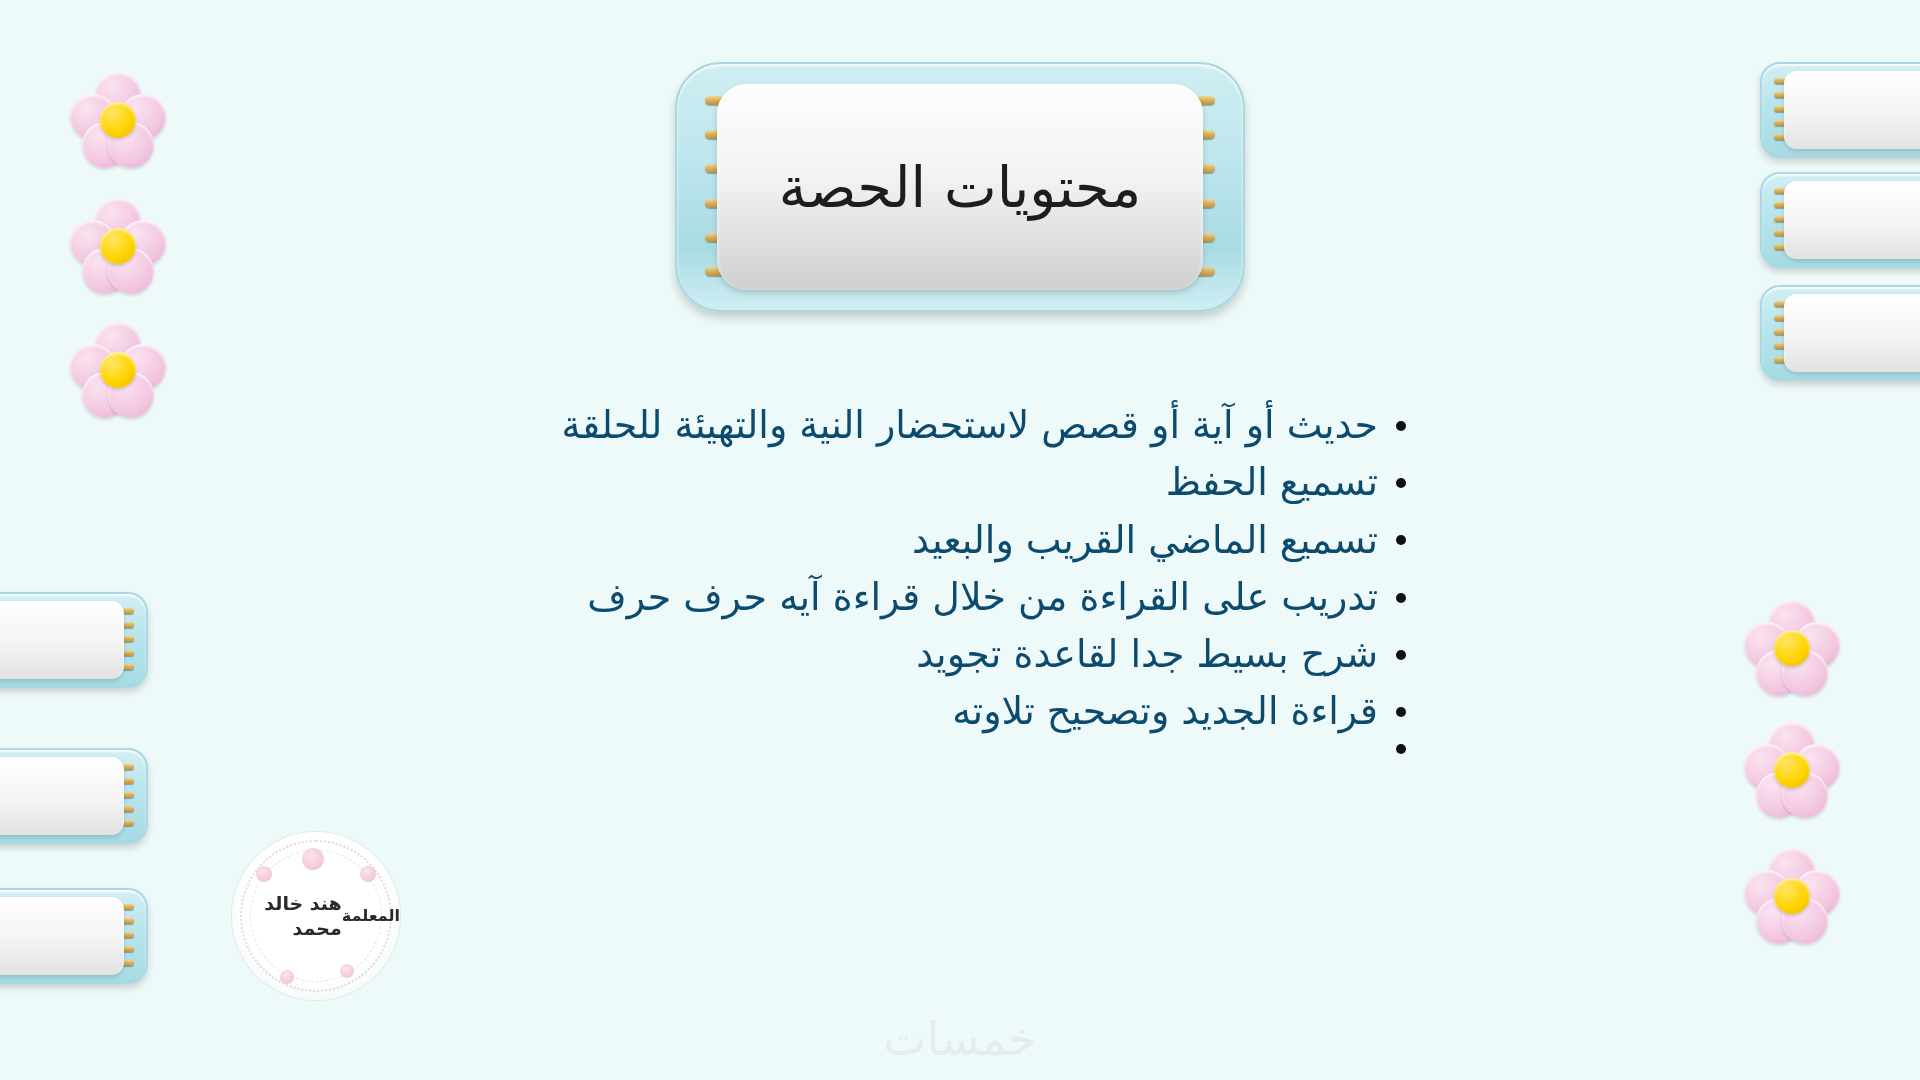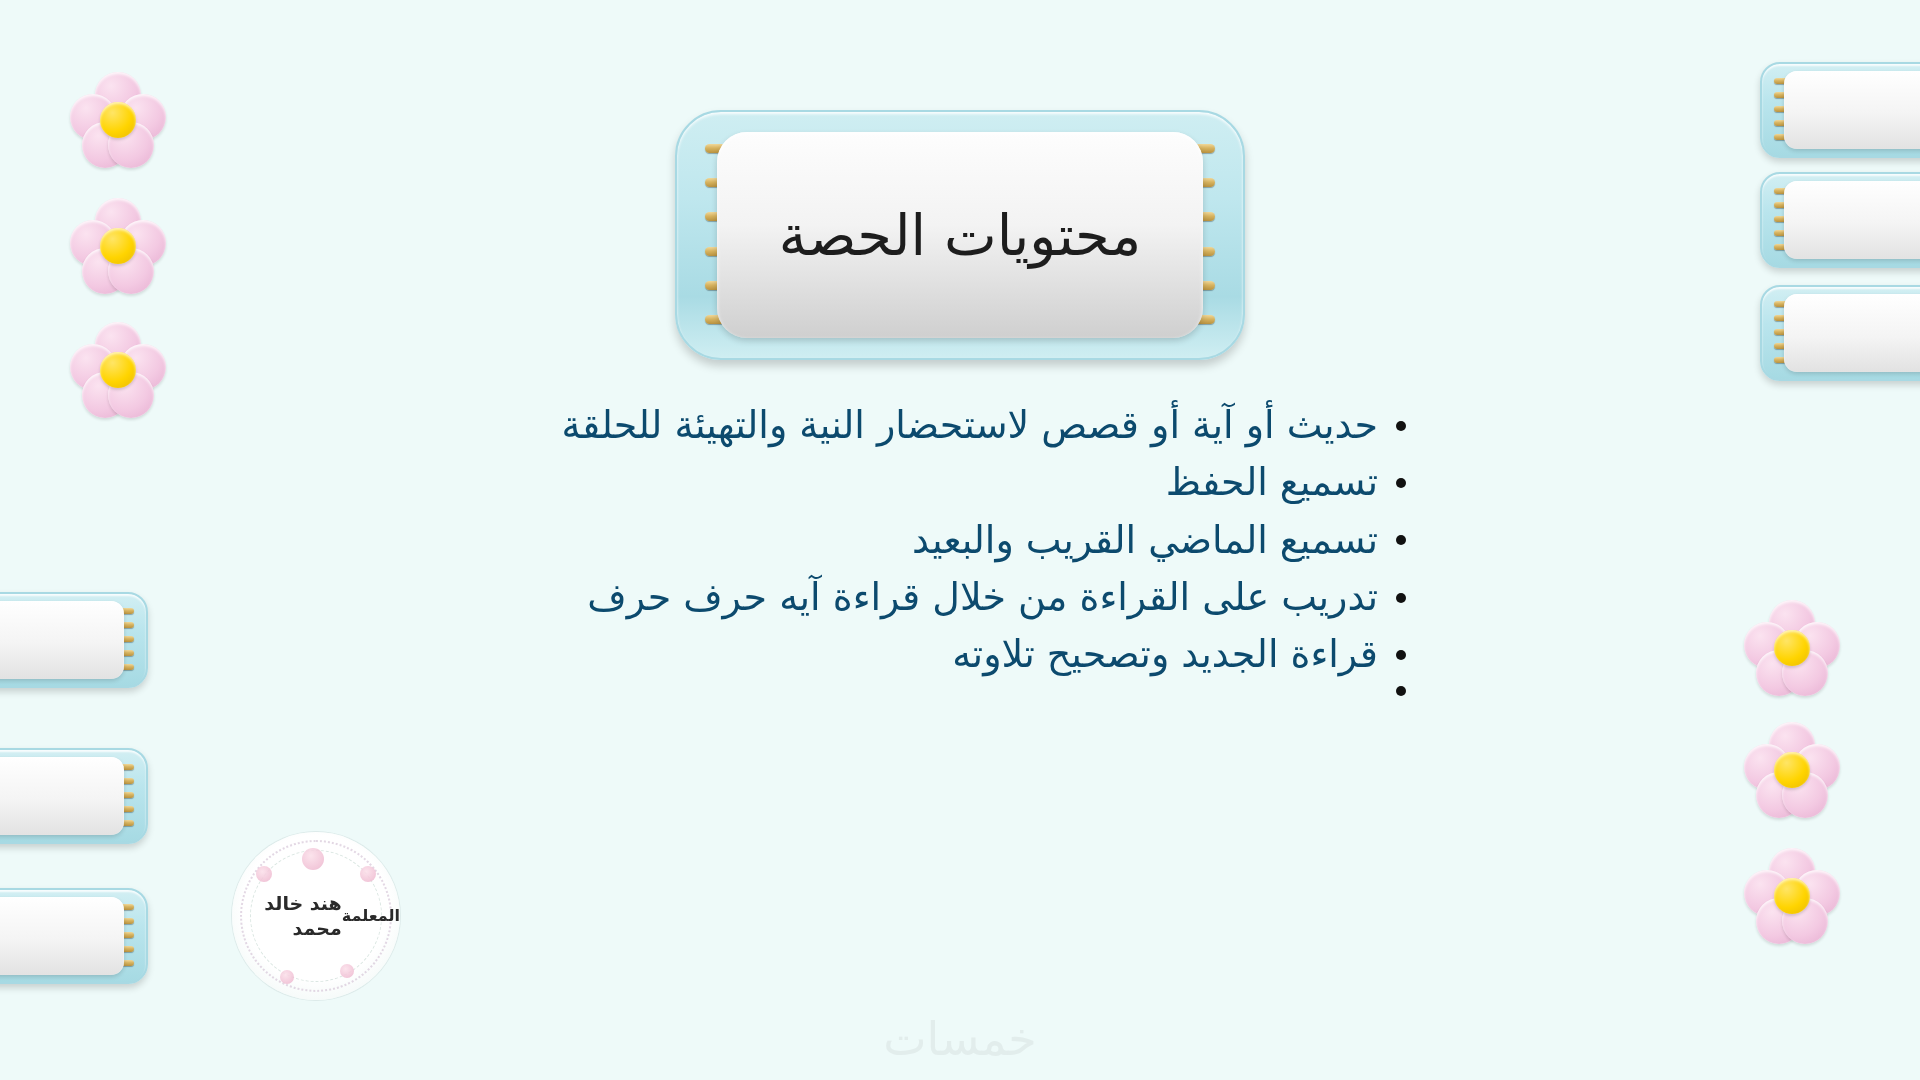--- a/index.html
+++ b/index.html
@@ -22,21 +22,20 @@
   }
 
   
   .title-card {
     position: absolute;
     left: 50%;
     transform: translateX(-50%);
     top: 62px;
     width: 570px;
     height: 250px;
-    margin-top: 48px;
   }
   .title-outer {
     position: absolute;
     inset: 0;
     border-radius: 46px;
     background: linear-gradient(180deg, #cfeef2 0%, #bfe7ee 35%, #a9dbe4 75%, #cfeef2 100%);
     box-shadow: 0 6px 10px rgba(0,0,0,0.18), inset 0 2px 3px rgba(255,255,255,0.9);
     border: 2px solid #a8d9e3;
   }
   .title-inner {
@@ -300,20 +299,24 @@
     <div class="bullet-line">
       <span class="bullet-dot"></span>
       <span class="bullet-text">تسميع الماضي القريب والبعيد</span>
     </div>
     <div class="bullet-line">
       <span class="bullet-dot"></span>
       <span class="bullet-text">تدريب على القراءة من خلال قراءة آيه حرف حرف</span>
     </div>
     <div class="bullet-line">
       <span class="bullet-dot"></span>
+      <span class="bullet-text">شرح بسيط جدا لقاعدة تجويد</span>
+    </div>
+    <div class="bullet-line">
+      <span class="bullet-dot"></span>
       <span class="bullet-text">قراءة الجديد وتصحيح تلاوته</span>
     </div>
     <div class="bullet-line">
       <span class="bullet-dot"></span>
     </div>
   </div>
 
   <div class="note-card" id="note-r1">
     <div class="note-outer"></div>
     <div class="note-rings left">

